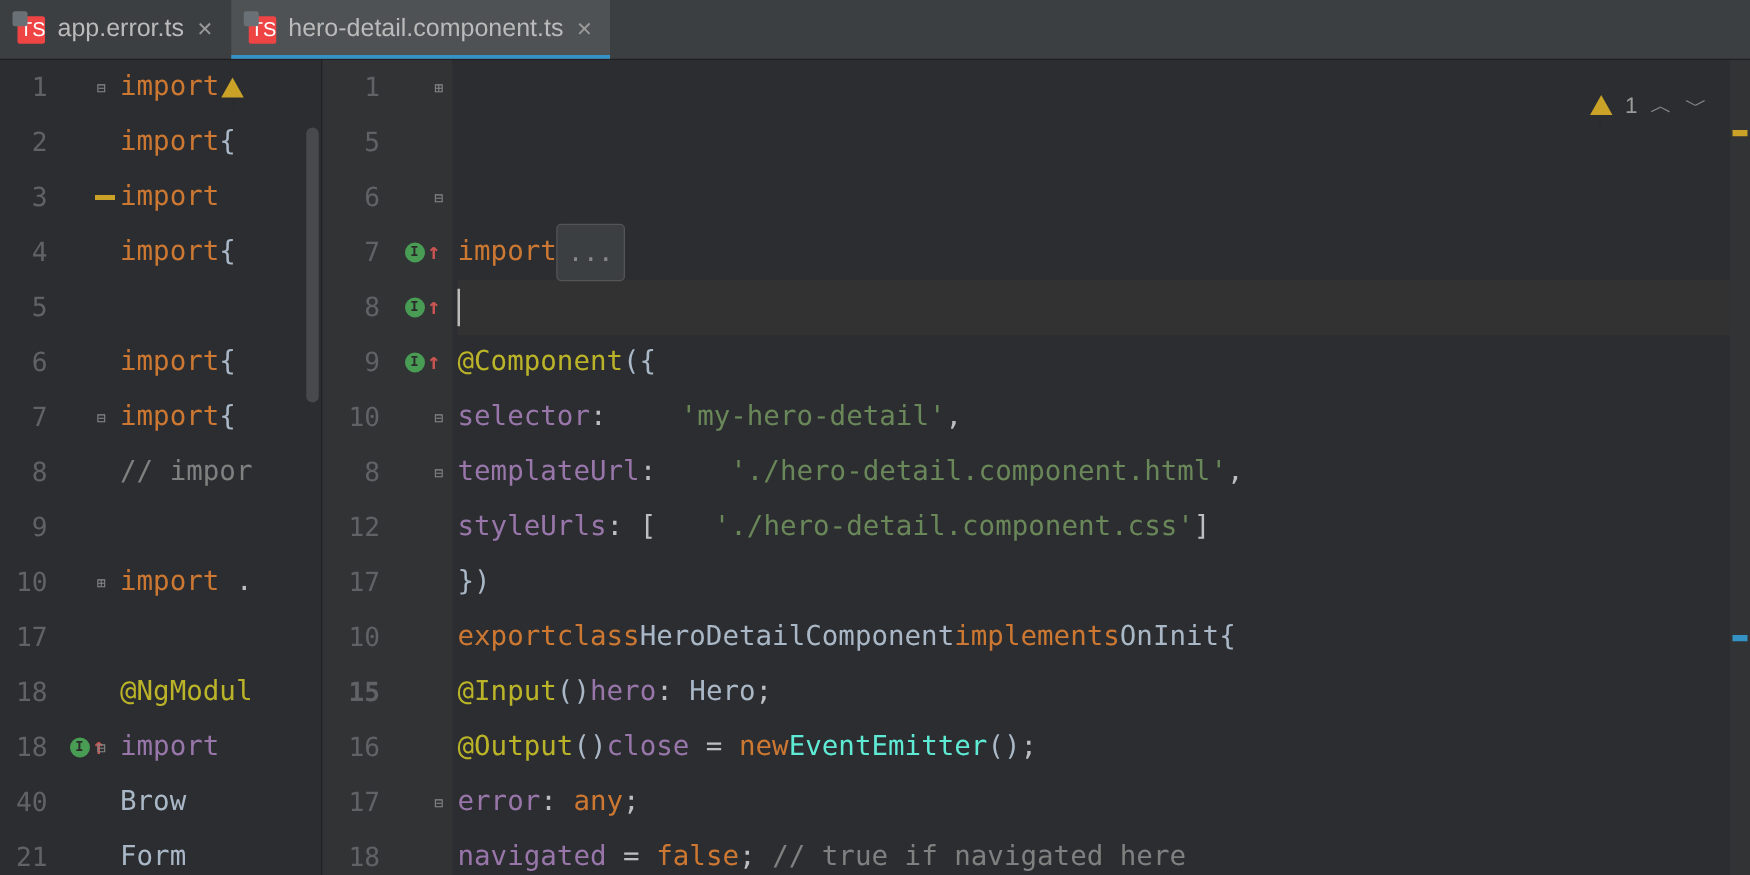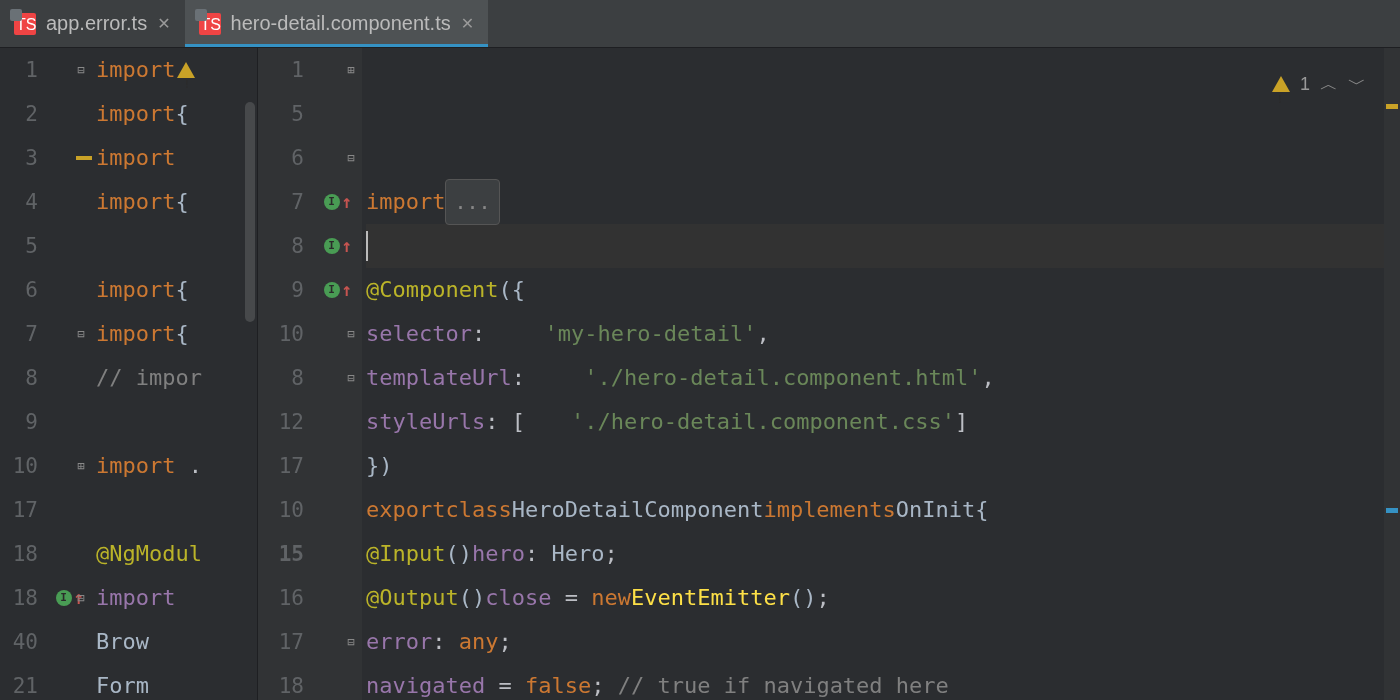--- a/index.html
+++ b/index.html
@@ -117,21 +117,21 @@
   }
   .editor.right .code { background:#2b2d30; }
   .line { height:44px; display:flex; align-items:center; }
   .current-line { background:#323232; }
   .kw { color:#cc7832; }
   .dec { color:#bbb429; }
   .str { color:#6a8759;margin-left:46px; }
   .prop { color:#9876aa; }
   .id { color:#a9b7c6; }
   .comment { color:#808080; }
-  .fn { color:#fde047; }
+  .fn { color:#5eead4; }
   .paren { color:#a9b7c6; }
   .folded {
     background:#3c3f41;
     border:1px solid #555;
     border-radius:4px;
     padding:0 8px;
     color:#888;
     font-size:20px;
   }
   .warn-tri {

